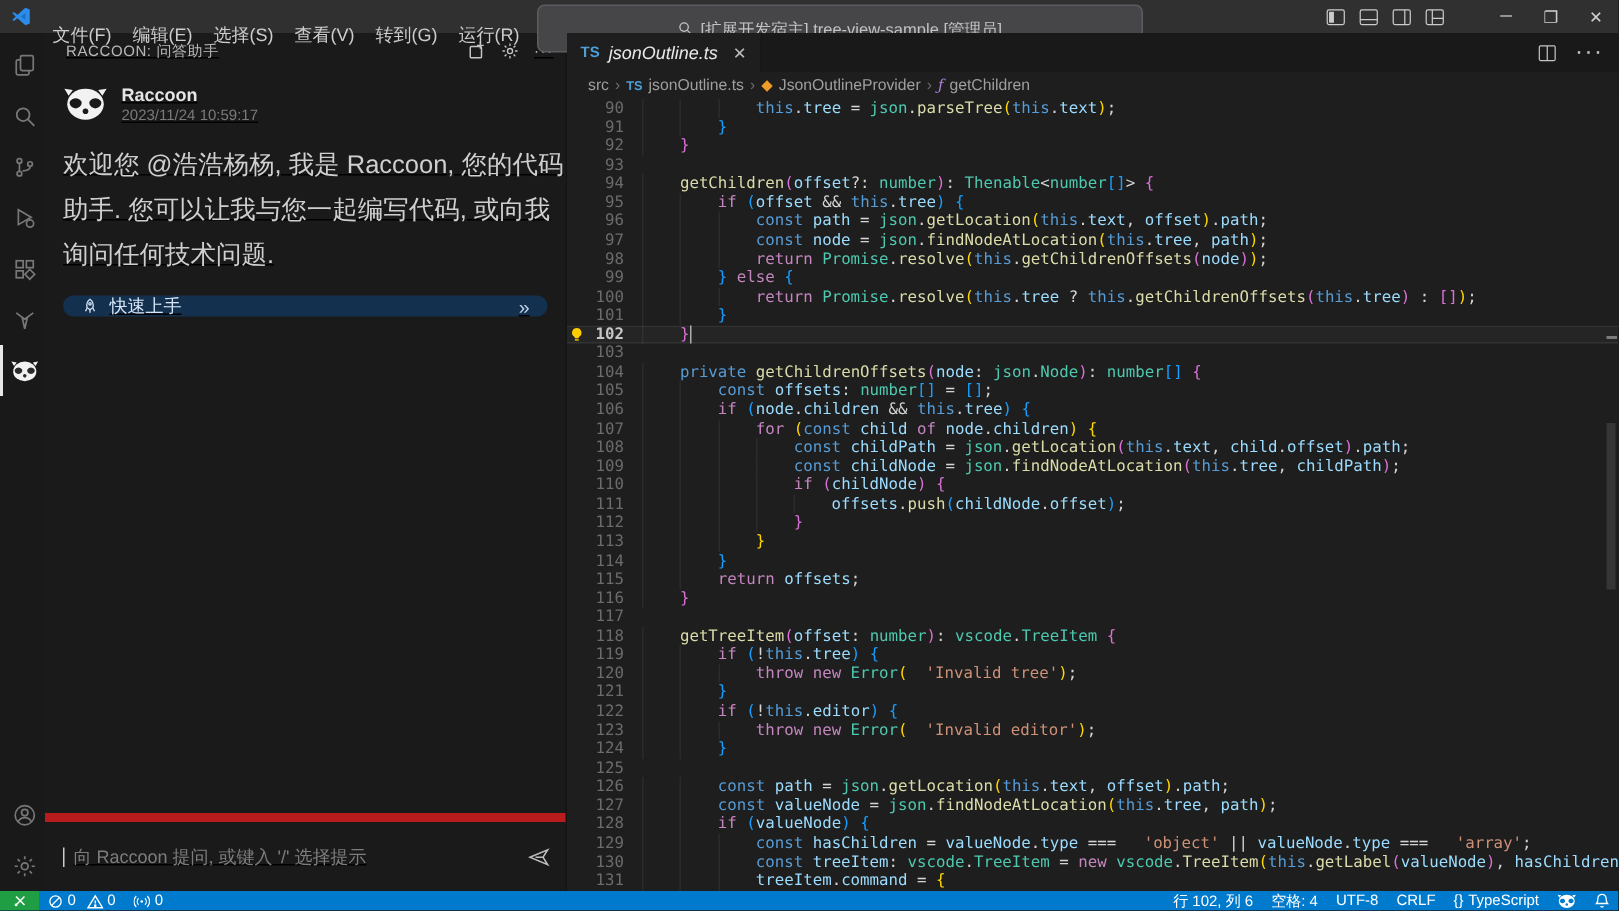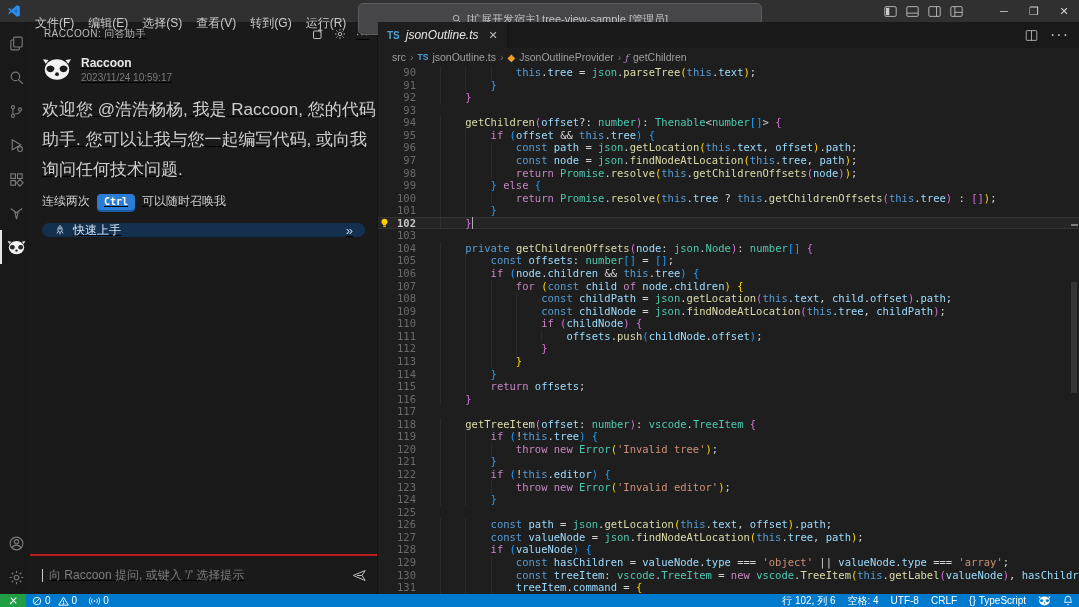--- a/index.html
+++ b/index.html
@@ -35,21 +35,21 @@
   .chat-head { display:flex; gap:9px; }
   .chat-name { color:#e6e6e6; font-weight:bold; font-size:12px; }
   .chat-time { color:#7b7b7b; font-size:10px; margin-top:2px; }
   .chat-msg { color:#cfcfcf; font-size:17px; line-height:1.75; margin-top:12px; width:334px; }
   .summon { display:flex; align-items:center; gap:7px; margin-top:9px; color:#cfcfcf; font-size:12px; }
   .key-badge { background:#2b7cd3; color:#fff; font-family:"DejaVu Sans Mono",monospace; font-size:10px; font-weight:bold;
                padding:2px 7px 3px; border-radius:4px; box-shadow:0 2px 0 #1b5ba0; }
   .quickstart { margin-top:13px; height:14px; background:#14304f; border-radius:13px; display:flex; align-items:center;
                 padding:0 12px; color:#d6e4f5; font-size:12px; gap:7px; cursor:pointer; }
   .quickstart .qs-chev { margin-left:auto; color:#bcd0e8; font-size:13px; }
-  .sb-input { height:40px; border-top:2px solid #b91c1c; display:flex; align-items:center; padding:0 10px 0 12px; gap:6px; }
+  .sb-input { height:52px; border-top:6px solid #b91c1c; display:flex; align-items:center; padding:0 10px 0 12px; gap:6px; }
   .sb-input .ph { color:#7d7d7d; font-size:12px; }
   .caret-bar { width:1px; height:13px; background:#cccccc; }
   .send-btn { margin-left:auto; display:flex; align-items:center; }
 
   
   .editor { flex:1; display:flex; flex-direction:column; background:#1e1e1e; min-width:0; position:relative; }
   .tabbar { height:26px; background:#191919; display:flex; align-items:stretch; }
   .tab { background:#1e1e1e; display:flex; align-items:center; gap:6px; padding:0 9px; font-size:12px; color:#e8e8e8; border-right:1px solid #141414; }
   .tab .ts-badge { color:#4d9fd6; font-size:10px; font-weight:bold; }
   .tab .tab-label { font-style:italic; }
@@ -58,27 +58,27 @@
   .breadcrumb { height:18px; display:flex; align-items:center; gap:4px; font-size:10.5px; color:#9f9f9f; padding-left:14px; background:#1e1e1e; }
   .bc-sep { color:#6f6f6f; }
   .bc-ico-class { color:#ee9d28; font-size:10px; }
   .bc-ico-method { color:#b180d7; font-size:10px; font-family:"DejaVu Serif",serif; font-style:italic; }
   .bc-ts { color:#4d9fd6; font-size:8.5px; font-weight:bold; }
 
   .code-area { flex:1; overflow:hidden; position:relative; font-family:"DejaVu Sans Mono",monospace; font-size:10.5px; }
   .cl { display:flex; height:12.57px; line-height:12.57px; white-space:pre; }
   .cl .glyph { width:12px; flex:none; display:flex; align-items:center; justify-content:center; }
   .cl .ln { width:26px; flex:none; text-align:right; color:#6b6b6b; }
-  .cl .lb { padding-left:24px; display:flex; }
+  .cl .lb { padding-left:12px; display:flex; }
   .cl .lb span { white-space:pre; }
   .cl.cur { background:rgba(255,255,255,.035); box-shadow:inset 0 1px 0 #323232, inset 0 -1px 0 #323232; }
   .cl.cur .ln { color:#c6c6c6;font-weight:bold; }
   .ig { width:4ch; flex:none; border-left:1px solid rgba(255,255,255,.055); }
   .tk-k { color:#C586C0; } .tk-s { color:#569CD6; } .tk-f { color:#DCDCAA; }
-  .tk-v { color:#9CDCFE; } .tk-t { color:#4EC9B0; } .tk-str { color:#CE9178; }
+  .tk-v { color:#9CDCFE; } .tk-t { color:#4EC9B0; } .tk-str { color:#CE9178;margin-left:12px; }
   .tk-p { color:#D4D4D4; } .tk-op { color:#D4D4D4; }
   .tk-b1 { color:#FFD700; } .tk-b2 { color:#DA70D6; } .tk-b3 { color:#179FFF; }
   .caret { width:1.5px; background:#aeafad; }
 
   .scrollbar { position:absolute; right:0; top:44px; width:10px; bottom:0; }
   .sb-thumb { position:absolute; right:2px; width:6px; top:41%; height:21%; background:rgba(140,140,140,.22); }
   .ruler-mark { position:absolute; right:1px; width:7px; height:2px; background:rgba(180,180,180,.6); }
 
   
   .statusbar { height:13px; background:#007ACC; display:flex; align-items:center; color:#ffffff; font-size:10px; }
@@ -248,25 +248,20 @@
               <path fill="#1a1a1a" d="M5 12c2-3 6-3 8 0 1 2-1 5-4 5s-5-3-4-5zM27 12c-2-3-6-3-8 0-1 2 1 5 4 5s5-3 4-5z"></path>
               <circle cx="16" cy="19" r="2" fill="#1a1a1a"></circle>
             </svg>
           </span>
         <span>
           <div class="chat-name">Raccoon</div>
           <div class="chat-time">2023/11/24 10:59:17</div>
         </span>
       </div>
       <div class="chat-msg">欢迎您 @浩浩杨杨, 我是 Raccoon, 您的代码助手. 您可以让我与您一起编写代码, 或向我询问任何技术问题.</div>
-      <div class="summon">
-        <span>连续两次</span>
-        <span class="key-badge">Ctrl</span>
-        <span>可以随时召唤我</span>
-      </div>
       <div class="quickstart">
         <span>
             <svg width="12" height="12" viewBox="0 0 24 24" fill="none" stroke="#cfe0f4" stroke-width="1.8">
               <path d="M12 3c3 2 5 6 4 11l-4 3-4-3C7 9 9 5 12 3z"></path>
               <circle cx="12" cy="9" r="1.6"></circle>
               <path d="M8 15l-2 4M16 15l2 4M12 17v4"></path>
             </svg>
           </span>
         <span>快速上手</span>
         <span class="qs-chev">»</span>

